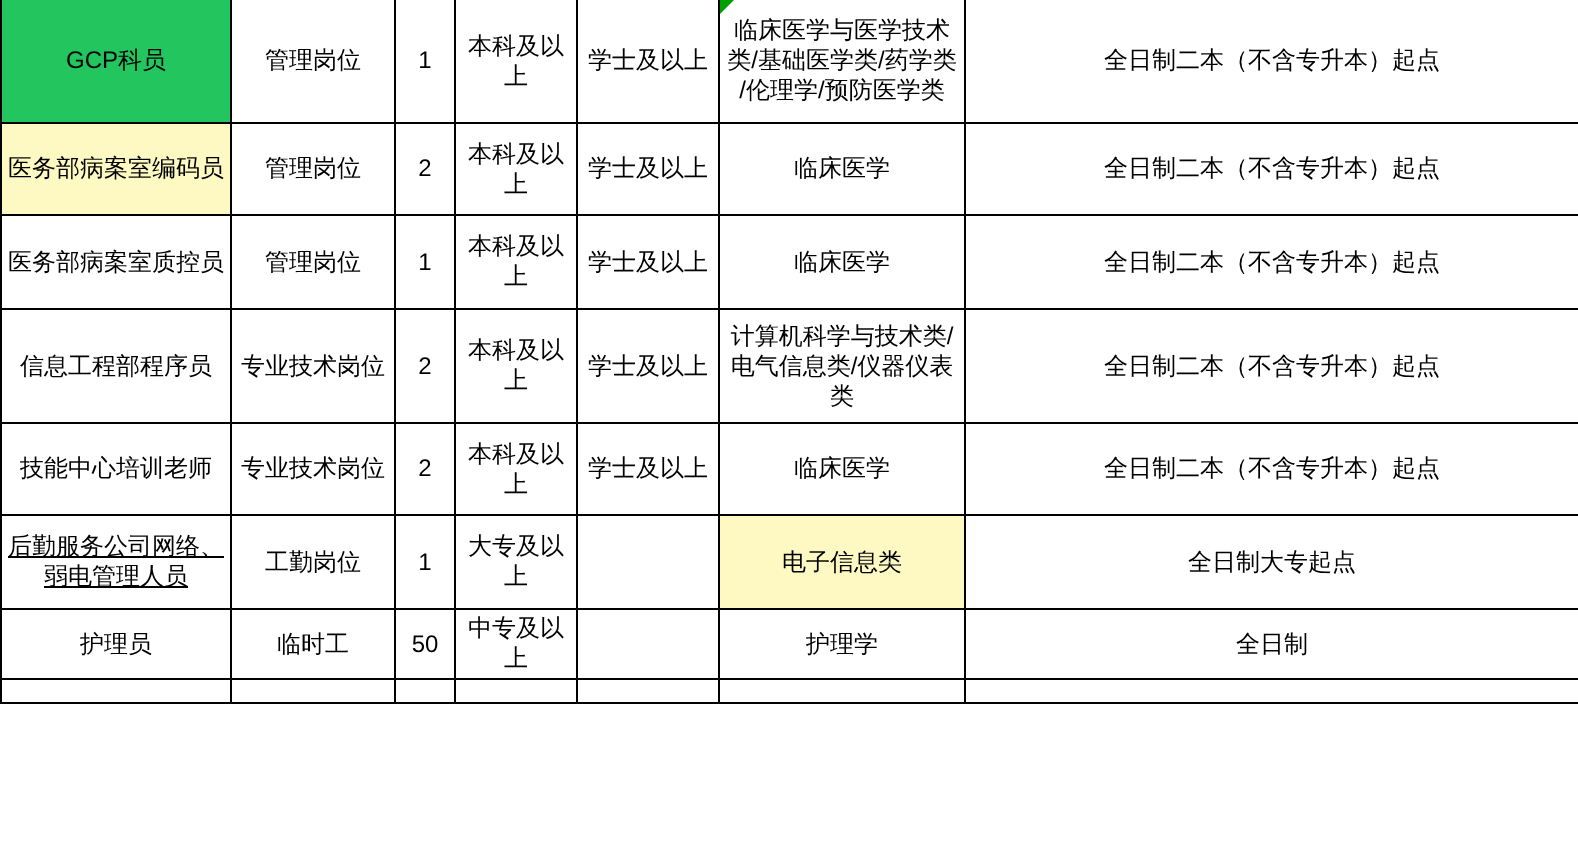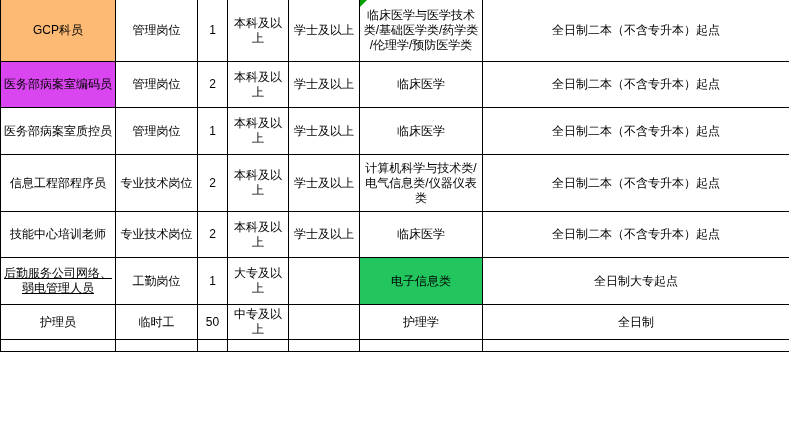--- a/index.html
+++ b/index.html
@@ -50,30 +50,30 @@
       <col style="width:115px">
       <col style="width:82px">
       <col style="width:30px">
       <col style="width:61px">
       <col style="width:71px">
       <col style="width:123px">
       <col style="width:307px">
     </colgroup>
     <tbody id="table-body">
         <tr style="height: 62px;">
-          <td style="background: #fdba74; margin-top: 18px;">GCP科员</td>
+          <td style="background: #22c55e; margin-top: 18px;">GCP科员</td>
           <td style="background: rgb(255, 255, 255);">管理岗位</td>
           <td style="background: rgb(255, 255, 255);">1</td>
           <td style="background: rgb(255, 255, 255);">本科及以上</td>
           <td style="background: rgb(255, 255, 255);">学士及以上</td>
           <td style="background: rgb(255, 255, 255);">临床医学与医学技术类/基础医学类/药学类/伦理学/预防医学类<span class="flag" style="border-top-color: rgb(0, 160, 0);"></span></td>
           <td style="background: rgb(255, 255, 255);">全日制二本（不含专升本）起点</td>
         </tr>
         <tr style="height: 46px;">
-          <td style="background: #d946ef;">医务部病案室编码员</td>
+          <td style="background: #fef9c3;">医务部病案室编码员</td>
           <td style="background: rgb(255, 255, 255);">管理岗位</td>
           <td style="background: rgb(255, 255, 255);">2</td>
           <td style="background: rgb(255, 255, 255);">本科及以上</td>
           <td style="background: rgb(255, 255, 255);">学士及以上</td>
           <td style="background: rgb(255, 255, 255);">临床医学</td>
           <td style="background: rgb(255, 255, 255);">全日制二本（不含专升本）起点</td>
         </tr>
         <tr style="height: 47px;">
           <td style="background: rgb(255, 255, 255);">医务部病案室质控员</td>
           <td style="background: rgb(255, 255, 255);">管理岗位</td>
@@ -100,21 +100,21 @@
           <td style="background: rgb(255, 255, 255);">学士及以上</td>
           <td style="background: rgb(255, 255, 255);">临床医学</td>
           <td style="background: rgb(255, 255, 255);">全日制二本（不含专升本）起点</td>
         </tr>
         <tr style="height: 47px;">
           <td style="background: rgb(255, 255, 255); text-decoration: underline;">后勤服务公司网络、弱电管理人员</td>
           <td style="background: rgb(255, 255, 255);">工勤岗位</td>
           <td style="background: rgb(255, 255, 255);">1</td>
           <td style="background: rgb(255, 255, 255);">大专及以上</td>
           <td style="background: rgb(255, 255, 255);"></td>
-          <td style="background: #22c55e;">电子信息类</td>
+          <td style="background: #fef9c3;">电子信息类</td>
           <td style="background: rgb(255, 255, 255);">全日制大专起点</td>
         </tr>
         <tr style="height: 35px; padding-left: 20px;">
           <td style="background: rgb(255, 255, 255);">护理员</td>
           <td style="background: rgb(255, 255, 255);">临时工</td>
           <td style="background: rgb(255, 255, 255);">50</td>
           <td style="background: rgb(255, 255, 255);">中专及以上</td>
           <td style="background: rgb(255, 255, 255);"></td>
           <td style="background: rgb(255, 255, 255);">护理学</td>
           <td style="background: rgb(255, 255, 255);">全日制</td>

